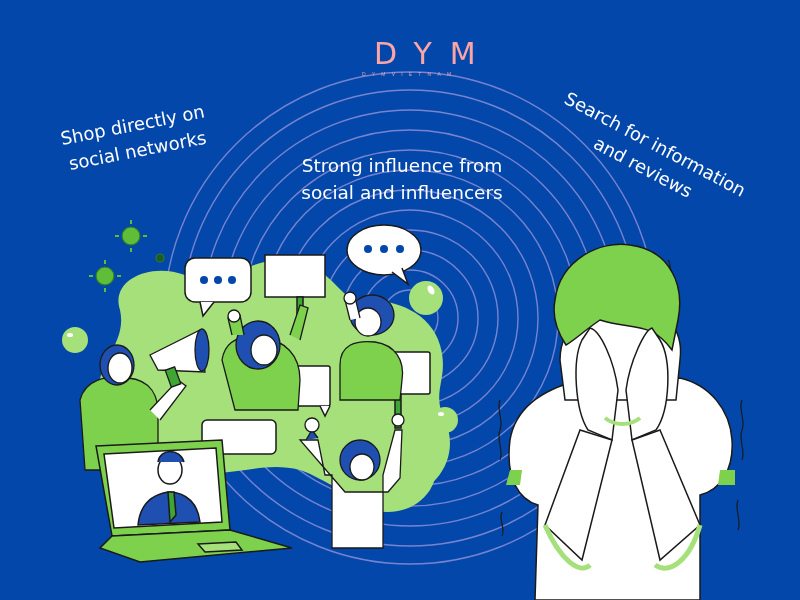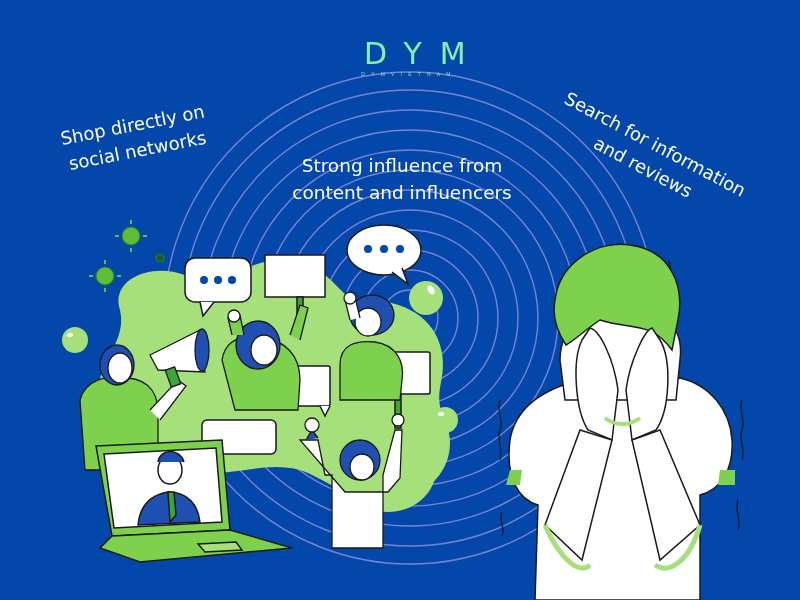--- a/index.html
+++ b/index.html
@@ -1,19 +1,19 @@
 <!DOCTYPE html>
 <html><head>
 <meta charset="utf-8">
 <style>
   html, body { margin: 0; padding: 0; }
   body { width: 800px; height: 600px; overflow: hidden; background: #0447aa; font-family: "Liberation Sans", sans-serif; }
   .canvas { position: relative; width: 800px; height: 600px; background: #0447aa; overflow: hidden; }
   .art { position: absolute; left: 0; top: 0; width: 800px; height: 600px; }
-  .logo { position: absolute; left: 346px; top: 38px; width: 120px; text-align: center; color: #86efac; }
+  .logo { position: absolute; left: 356px; top: 38px; width: 120px; text-align: left; color: #fca5a5; }
   .logo-main { font-family: "DejaVu Sans", sans-serif; font-size: 30px; letter-spacing: 18px; padding-left: 18px; line-height: 32px; font-weight: 400; }
   .logo-sub { font-size: 5px; letter-spacing: 6.2px; padding-left: 6px; margin-top: 1px; opacity: 0.9; }
   .caption { position: absolute; color: #fff; font-family: "DejaVu Sans", sans-serif; text-align: center; line-height: 26px; font-size: 18px; white-space: nowrap; }
   .cap-left { left: 62px; top: 112px; transform: rotate(-11deg); transform-origin: center; }
   .cap-mid { left: 280px; top: 152px; width: 244px; font-size: 18.5px; line-height: 27px; }
   .cap-right { left: 548px; top: 130px; transform: rotate(28deg); transform-origin: center; }
 </style>
 </head>
 <body>
 
@@ -170,20 +170,20 @@
     <div class="logo-sub">DYMVIETNAM</div>
   </div>
 
   <div class="caption cap-left">
     <div>Shop directly on</div>
     <div>social networks</div>
   </div>
 
   <div class="caption cap-mid">
     <div>Strong influence from</div>
-    <div>content and influencers</div>
+    <div>social and influencers</div>
   </div>
 
   <div class="caption cap-right">
     <div>Search for information</div>
     <div>and reviews</div>
   </div>
 </div>
 
 </body></html>

